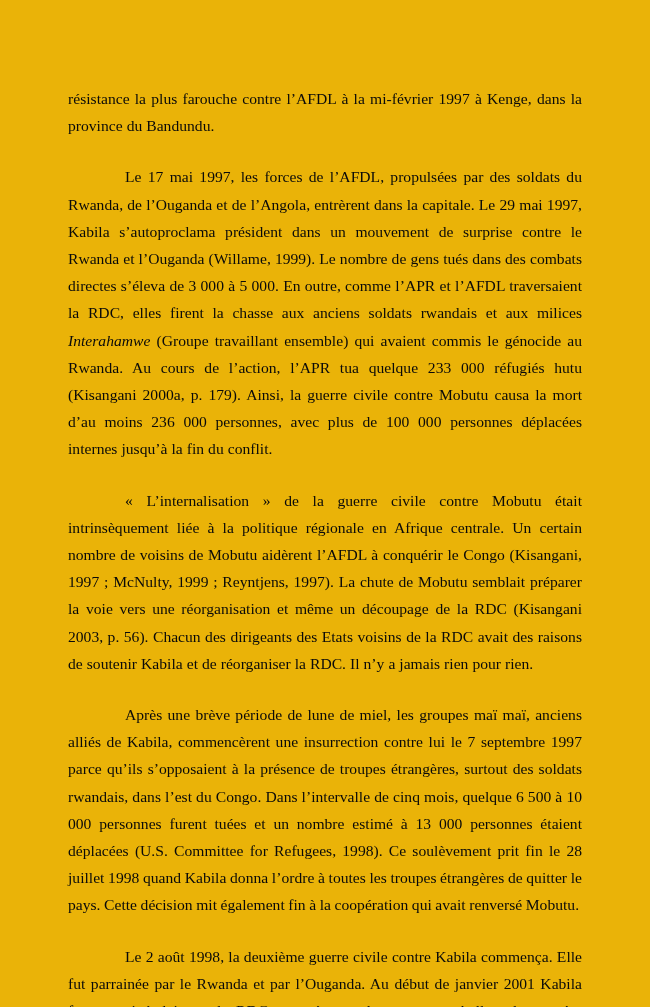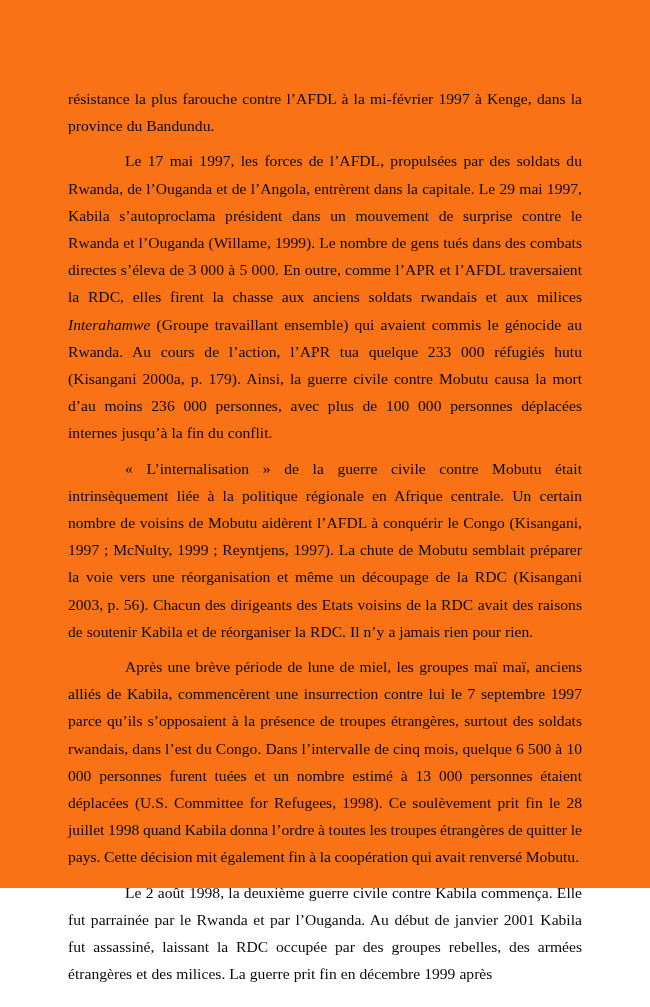--- a/index.html
+++ b/index.html
@@ -13,42 +13,42 @@
     background: #ffffff;
     font-family: "Liberation Serif", "DejaVu Serif", serif;
     color: #0a0a0a;
     overflow: hidden;
     position: relative;
   }
   .page {
     position: absolute;
     top: 0; left: 0;
     width: 650px;
-    height: 888px;
-    background: #f97316;
+    height: 1007px;
+    background: #eab308;
   }
   .text-column {
     position: absolute;
     left: 68px;
     top: 85px;
     width: 514px;
   }
   p.para {
     margin: 0;
     text-align: justify;
     text-justify: inter-word;
     font-size: 15.6px;
     line-height: 27.2px;
     hyphens: none;
     -webkit-hyphens: none;
     text-indent: 0;
     letter-spacing: 0.01px;
   }
   p.para + p.para {
-    margin-top: 8px;
+    margin-top: 24px;
   }
   p.indent {
     text-indent: 57px;
   }
   
   p.tight {
     word-spacing: -0.35px;
     font-family: Liberation Serif, serif;
   }
   p.loose {

